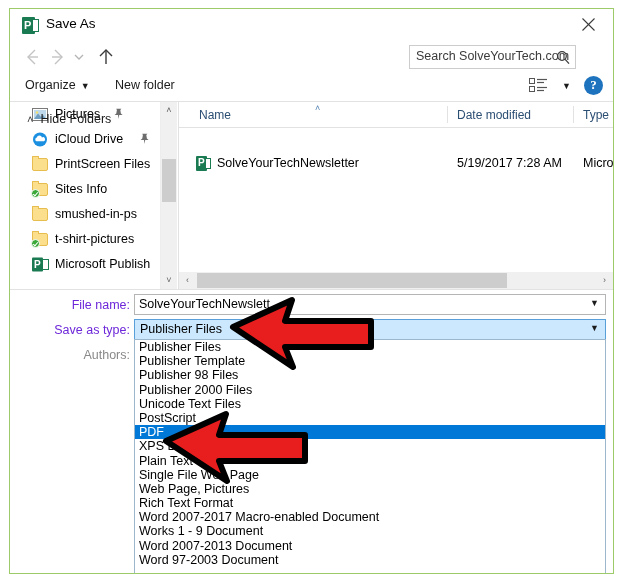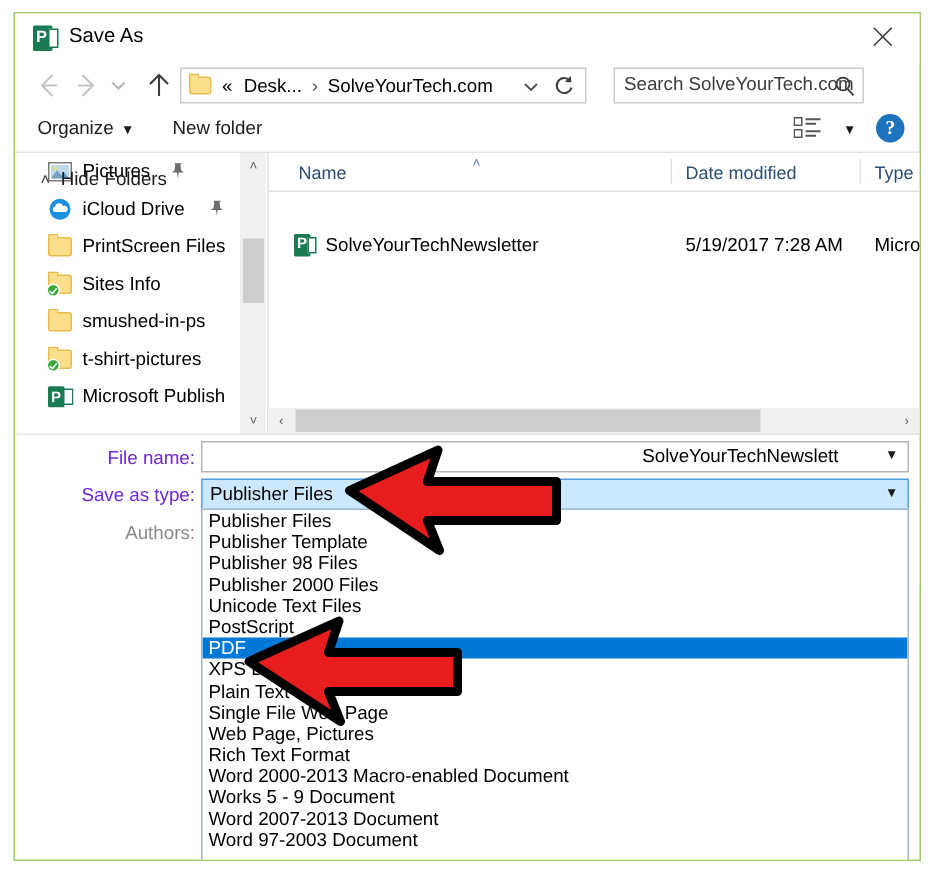--- a/index.html
+++ b/index.html
@@ -510,21 +510,20 @@
     left: 4px;
     top: 2px;
     width: 420px;
     border: none;
     outline: none;
     font-family: "Liberation Sans", sans-serif;
     font-size: 12.5px;
     color: #000000;
     background: transparent;
     padding: 0;
-    text-align: right;
   }
   .combo-caret {
     position: absolute;
     right: 6px;
     top: 3px;
     font-size: 9px;
     color: #1b1b1b;
   }
 
   #savetype-field {
@@ -648,42 +647,20 @@
         <path d="M5 10 L9 14 L13 10" fill="none" stroke="#b4b4b4" stroke-width="1.3"></path>
       </svg>
     </div>
     <div class="nav-arrow" id="nav-up">
       <svg width="24" height="24" viewBox="0 0 24 24">
         <path d="M6 11 L12 5 L18 11" fill="none" stroke="#3b3b3b" stroke-width="1.4"></path>
         <line x1="12" y1="5" x2="12" y2="19" stroke="#3b3b3b" stroke-width="1.4"></line>
       </svg>
     </div>
 
-    <div id="address-bar">
-      <div id="address-folder-icon">
-        <div class="folder-shape" style="width:15px;height:12px;"></div>
-      </div>
-      <div id="address-crumbs">
-        <span>«</span>
-        <span style="padding-left:4px;">Desk...</span>
-        <span class="sep">›</span>
-        <span>SolveYourTech.com</span>
-      </div>
-      <div id="address-dropdown">
-        <svg width="20" height="22" viewBox="0 0 20 22">
-          <path d="M6 10 L10 14 L14 10" fill="none" stroke="#505050" stroke-width="1.2"></path>
-        </svg>
-      </div>
-      <div id="address-refresh">
-        <svg width="22" height="22" viewBox="0 0 22 22">
-          <path d="M15.5 8.5 A5 5 0 1 0 16 12.4" fill="none" stroke="#3b3b3b" stroke-width="1.3"></path>
-          <path d="M15.6 4.6 L15.8 8.9 L11.6 8.6 Z" fill="#3b3b3b"></path>
-        </svg>
-      </div>
-    </div>
 
     <div id="search-box">
       <input id="search-input" type="text" placeholder="Search SolveYourTech.com" style="">
       <span id="search-icon">
         <svg width="14" height="15" viewBox="0 0 14 15">
           <circle cx="6" cy="6" r="4.3" fill="none" stroke="#3b3b3b" stroke-width="1.2"></circle>
           <line x1="9.2" y1="9.4" x2="13" y2="13.6" stroke="#3b3b3b" stroke-width="1.3"></line>
         </svg>
       </span>
     </div>
@@ -834,22 +811,22 @@
       <div class="dd-item">Publisher 98 Files</div>
       <div class="dd-item">Publisher 2000 Files</div>
       <div class="dd-item">Unicode Text Files</div>
       <div class="dd-item">PostScript</div>
       <div class="dd-item selected">PDF</div>
       <div class="dd-item">XPS Document</div>
       <div class="dd-item">Plain Text</div>
       <div class="dd-item">Single File Web Page</div>
       <div class="dd-item">Web Page, Pictures</div>
       <div class="dd-item">Rich Text Format</div>
-      <div class="dd-item">Word 2000-2013 Macro-enabled Document</div>
-      <div class="dd-item">Works 5 - 9 Document</div>
+      <div class="dd-item">Word 2007-2017 Macro-enabled Document</div>
+      <div class="dd-item">Works 1 - 9 Document</div>
       <div class="dd-item">Word 2007-2013 Document</div>
       <div class="dd-item">Word 97-2003 Document</div>
     </div>
 
 </div>
 
 <svg id="annotation-layer" width="623" height="583" viewBox="0 0 623 583">
   <g>
     <path d="M233 327 L292 300 L285 321 L371 321 L371 347 L285 347 L293 367 Z" fill="#e81e1e" stroke="#000000" stroke-width="6" stroke-linejoin="round"></path>
   </g>

